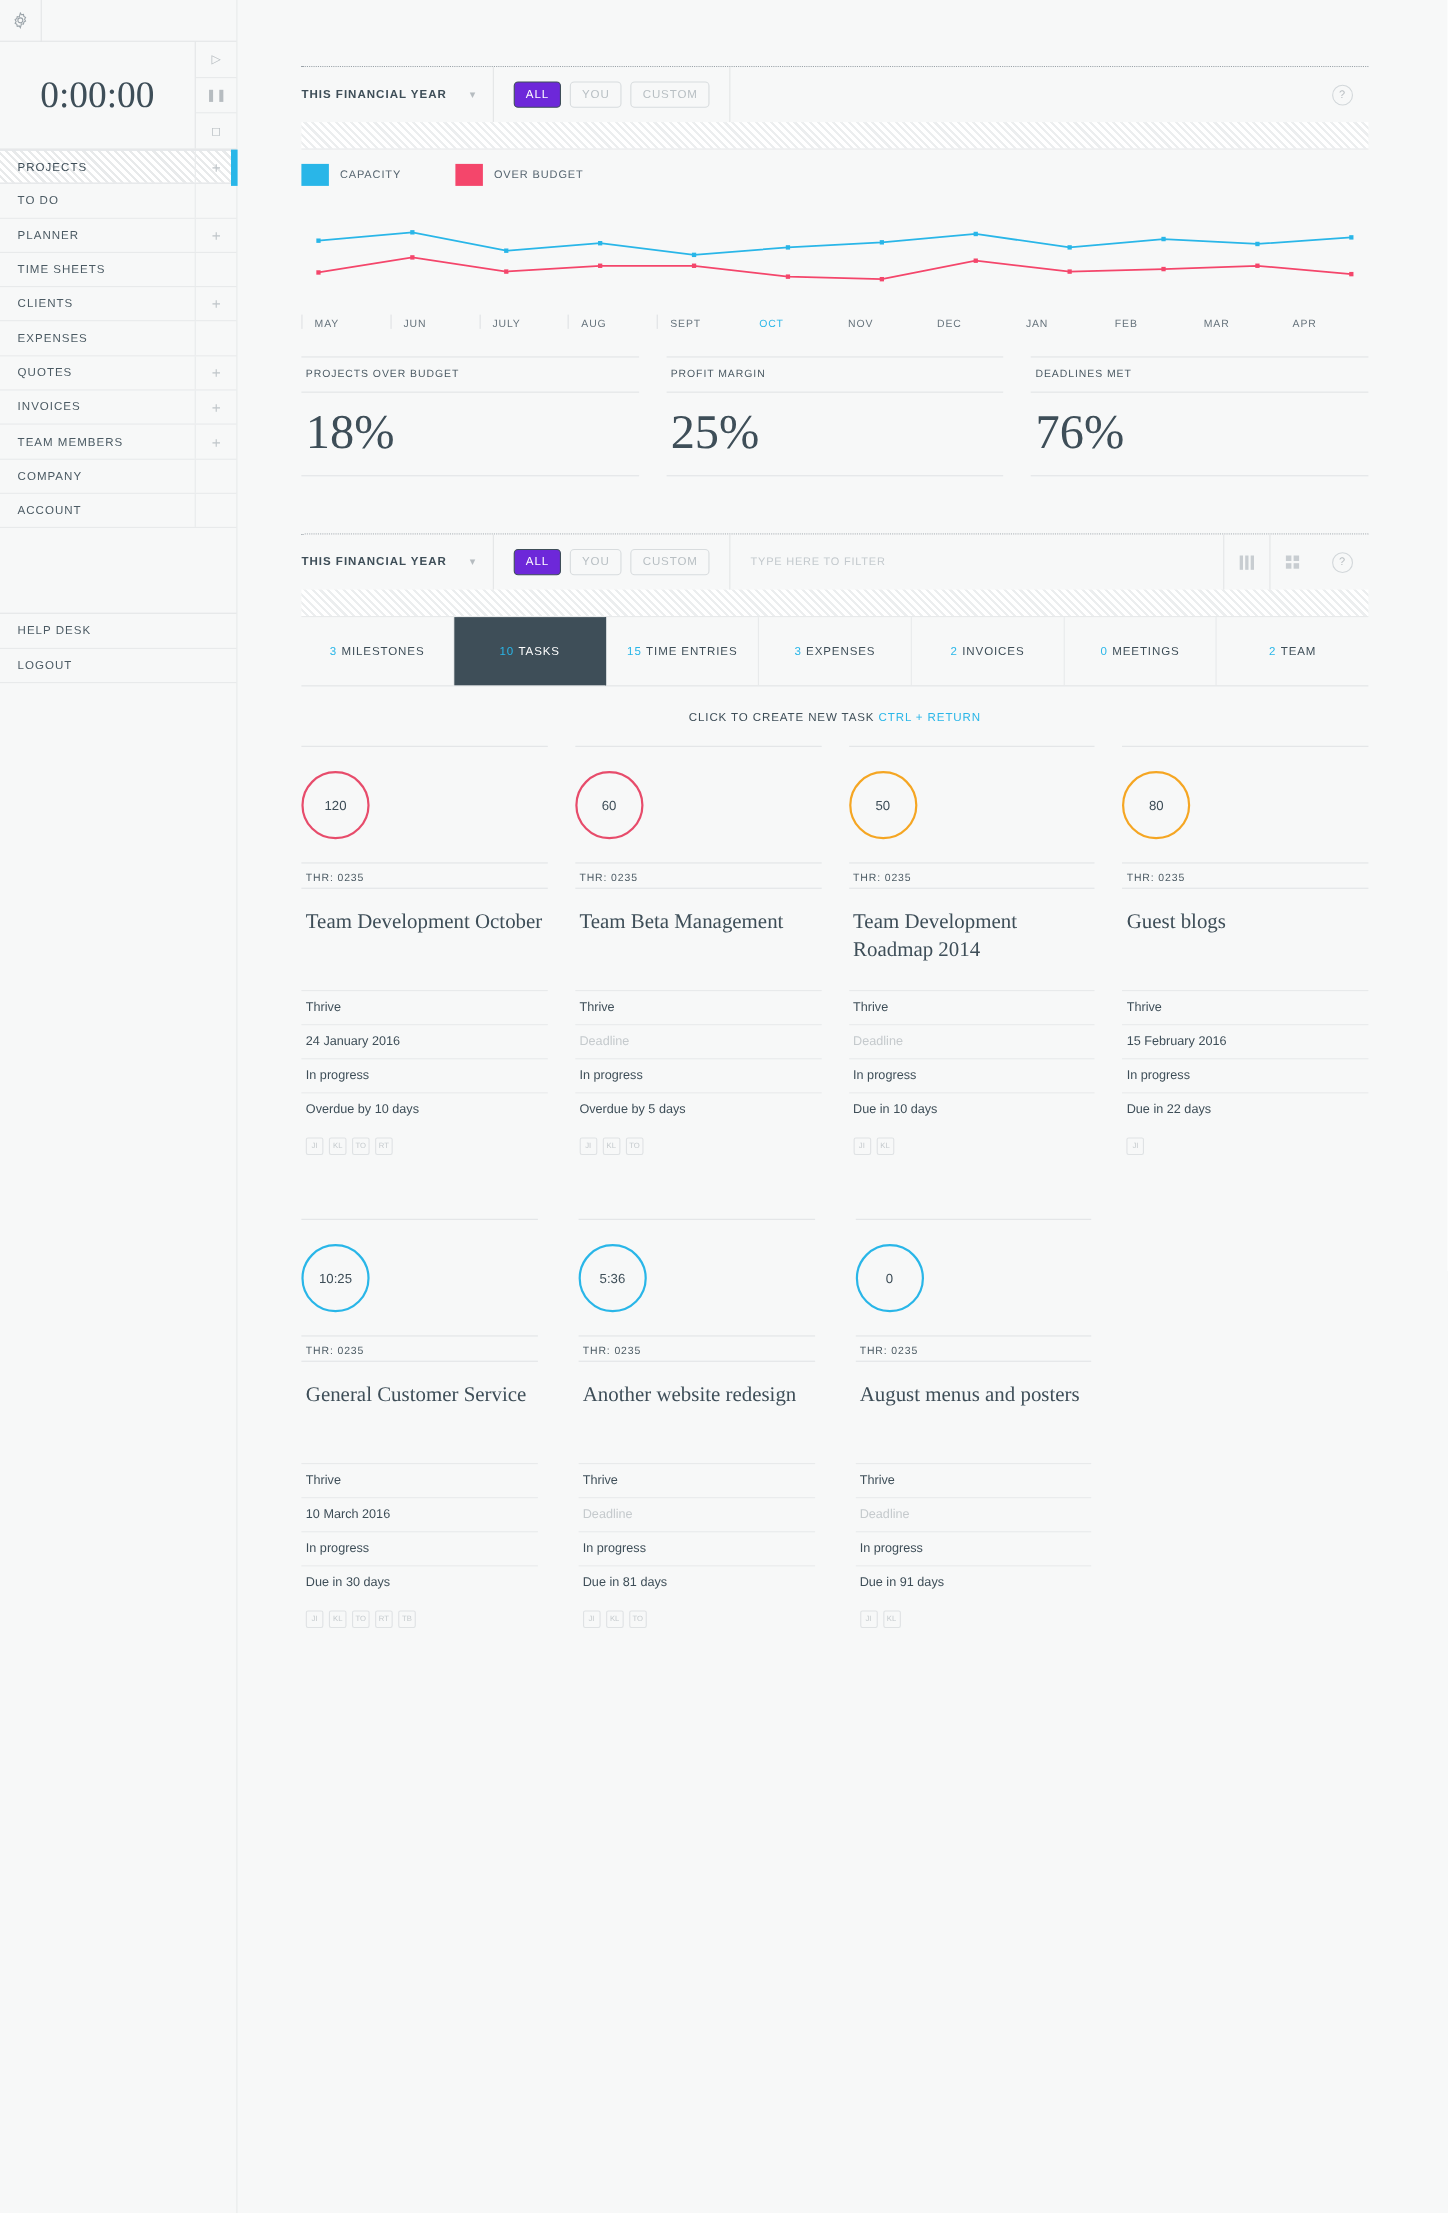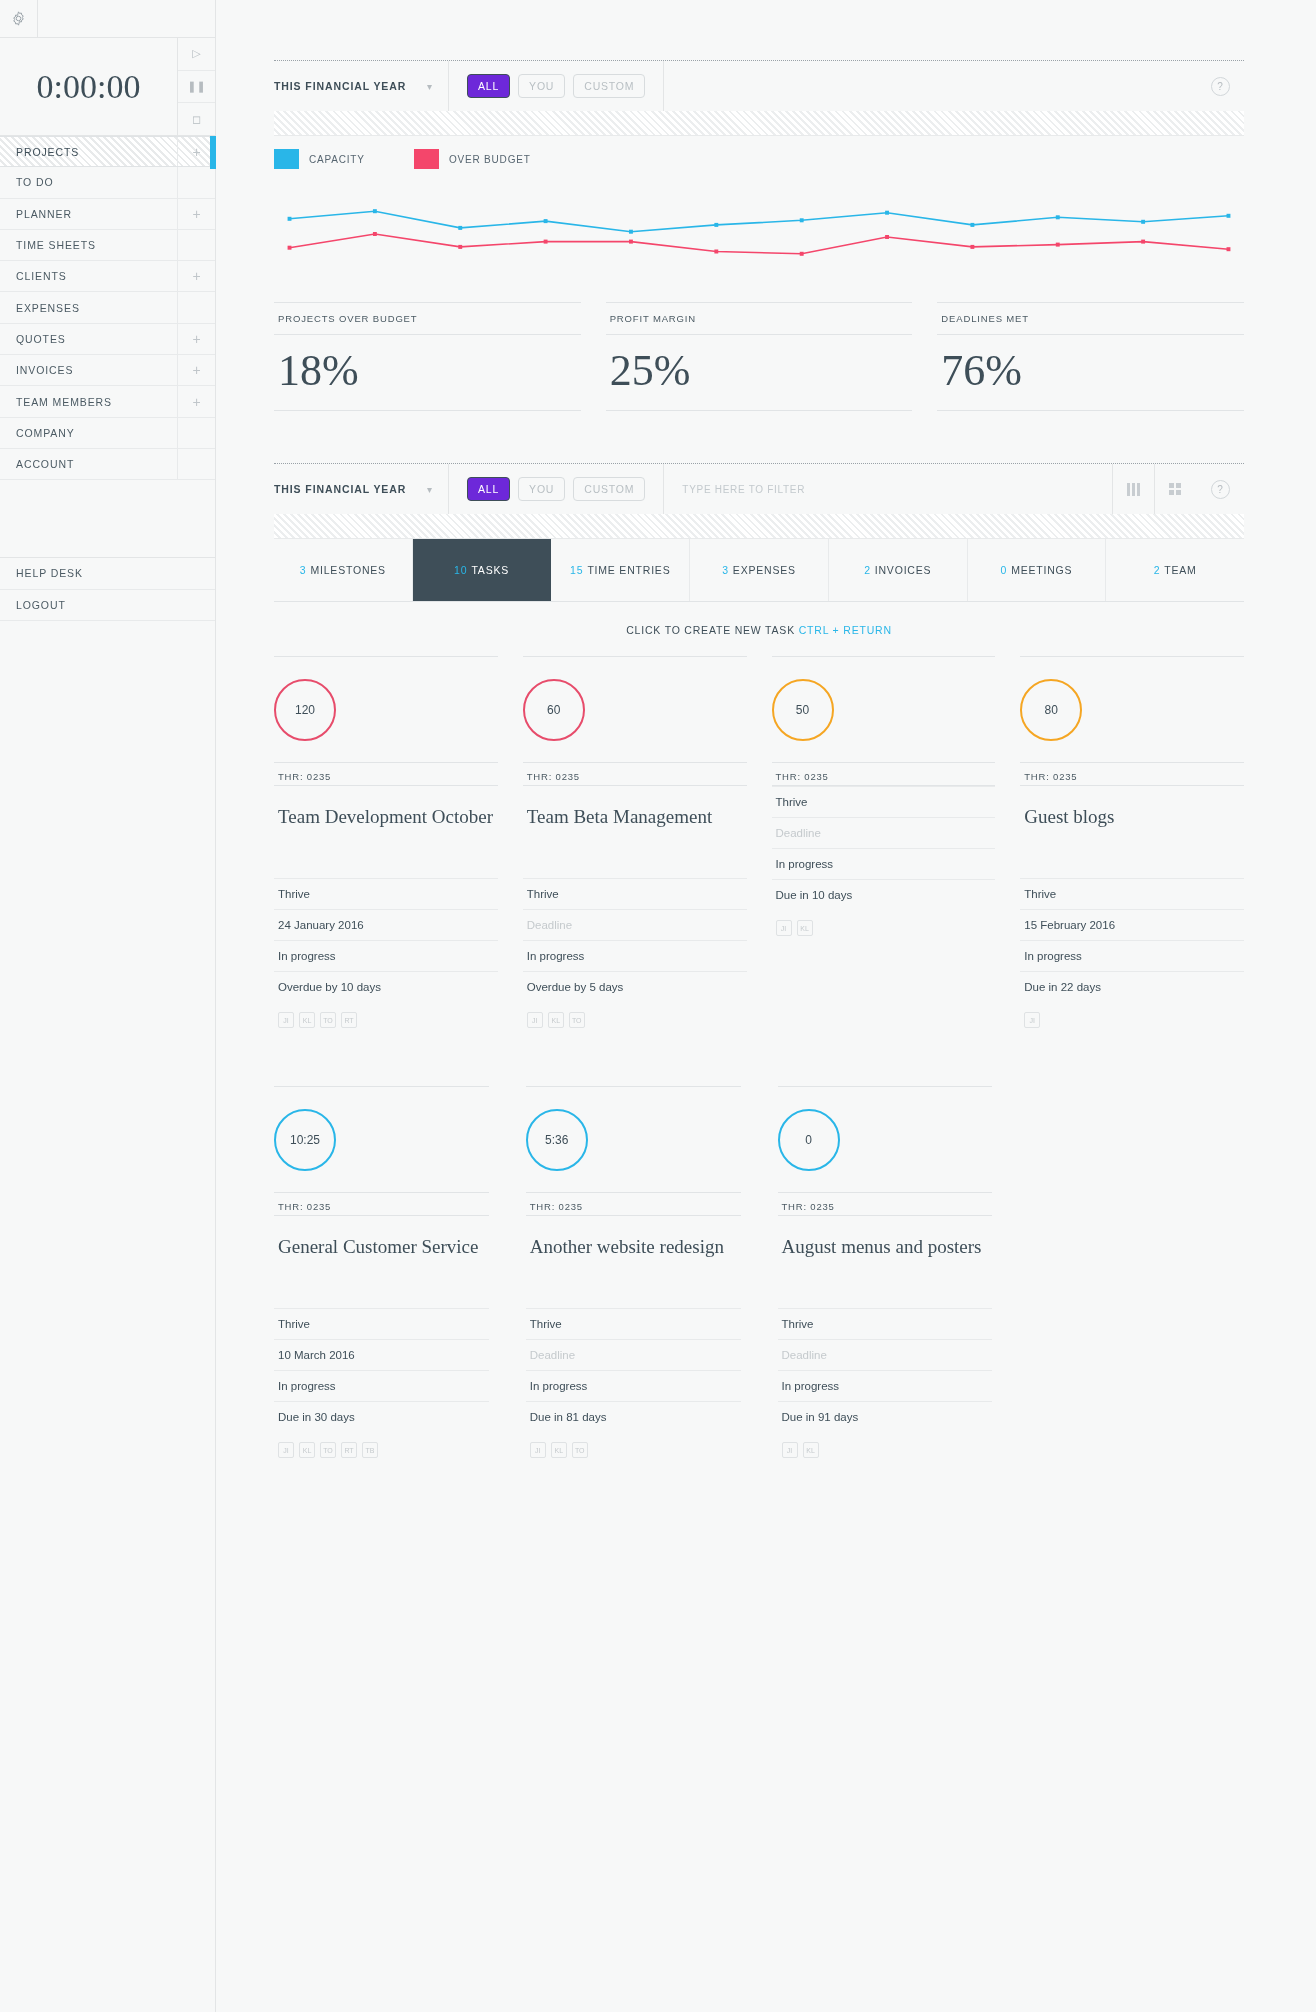--- a/index.html
+++ b/index.html
@@ -380,20 +380,34 @@
             <rect x="454.0" y="61.5" width="4" height="4" fill="#f4466b"></rect>
             <rect x="542.0" y="63.8" width="4" height="4" fill="#f4466b"></rect>
             <rect x="630.0" y="47.0" width="4" height="4" fill="#f4466b"></rect>
             <rect x="718.0" y="56.9" width="4" height="4" fill="#f4466b"></rect>
             <rect x="806.0" y="54.6" width="4" height="4" fill="#f4466b"></rect>
             <rect x="894.0" y="51.6" width="4" height="4" fill="#f4466b"></rect>
             <rect x="982.0" y="59.2" width="4" height="4" fill="#f4466b"></rect>
           </svg>
       </div>
 
+      <div class="axis">
+        <div class="axis-cell sep">MAY</div>
+        <div class="axis-cell sep">JUN</div>
+        <div class="axis-cell sep">JULY</div>
+        <div class="axis-cell sep">AUG</div>
+        <div class="axis-cell sep">SEPT</div>
+        <div class="axis-cell hl">OCT</div>
+        <div class="axis-cell">NOV</div>
+        <div class="axis-cell">DEC</div>
+        <div class="axis-cell">JAN</div>
+        <div class="axis-cell">FEB</div>
+        <div class="axis-cell">MAR</div>
+        <div class="axis-cell">APR</div>
+      </div>
 
       <div class="kpis">
         <div class="kpi">
           <div class="kpi-label">PROJECTS OVER BUDGET</div>
           <div class="kpi-value">18%</div>
         </div>
         <div class="kpi">
           <div class="kpi-label">PROFIT MARGIN</div>
           <div class="kpi-value">25%</div>
         </div>
@@ -512,20 +526,21 @@
               <span class="av">TO</span>
             </div>
           </div>
           <div class="card">
             <div class="ring-wrap">
               <div class="ring amber">
                 <span>50</span>
               </div>
             </div>
             <div class="thr">THR: 0235</div>
+            <div class="card-title">Team Development Roadmap 2014</div>
             <div class="meta">Thrive</div>
             <div class="meta muted">Deadline</div>
             <div class="meta">In progress</div>
             <div class="meta">Due in 10 days</div>
             <div class="avatars">
               <span class="av">JI</span>
               <span class="av">KL</span>
             </div>
           </div>
           <div class="card">

